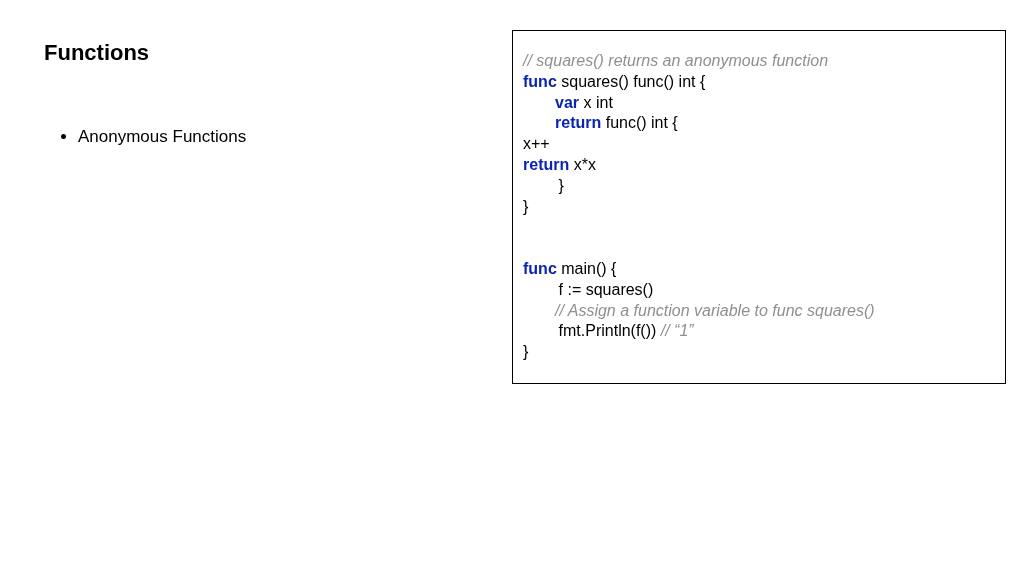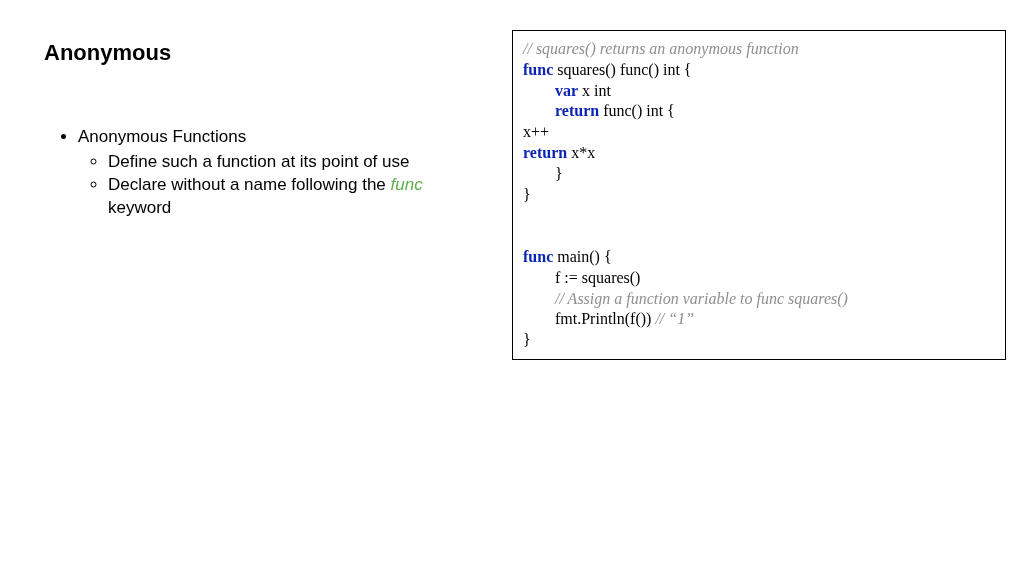--- a/index.html
+++ b/index.html
@@ -43,50 +43,44 @@
     list-style: circle;
     padding-left: 30px;
     margin: 2px 0 0 0;
   }
   .funcword {
     color: #5fb04a;
     font-style: italic;
   }
   .codebox {
     border: 1px solid #000;
-    padding: 8px 10px;
+    padding: 20px 10px;
     font-size: 16px;
     line-height: 1.3;
-    font-family: Liberation Serif, serif;
+    font-family: Liberation Sans, sans-serif;
     width: 472px;
     max-width: 472px;
   }
   .codebox div {
     white-space: pre-wrap;
   }
   .cmt { color: #8f8f8f; font-style: italic; }
   .kw { color: #0a24b3; font-weight: bold; }
   .ind { display: inline-block; width: 2em; }
   .blank { height: 1.3em; }
 </style>
 </head>
 <body>
 
 <div class="slide">
   <div class="left">
-    <div class="title">Anonymous</div>
+    <div class="title">Functions</div>
     <ul class="outer">
       <li>
         <span>Anonymous Functions</span>
-        <ul class="inner">
-          <li>Define such a function at its point of use</li>
-          <li>
-            <span>Declare without a name following the </span><span class="funcword">func</span><span> keyword</span>
-          </li>
-        </ul>
       </li>
     </ul>
   </div>
 
   <div class="right">
     <div class="codebox">
       <div><span class="cmt">// squares() returns an anonymous function</span></div>
       <div><span class="kw">func</span><span> squares() func() int {</span></div>
       <div><span class="ind"></span><span class="kw">var</span><span> x int</span></div>
       <div><span class="ind"></span><span class="kw">return</span><span> func() int {</span></div>

